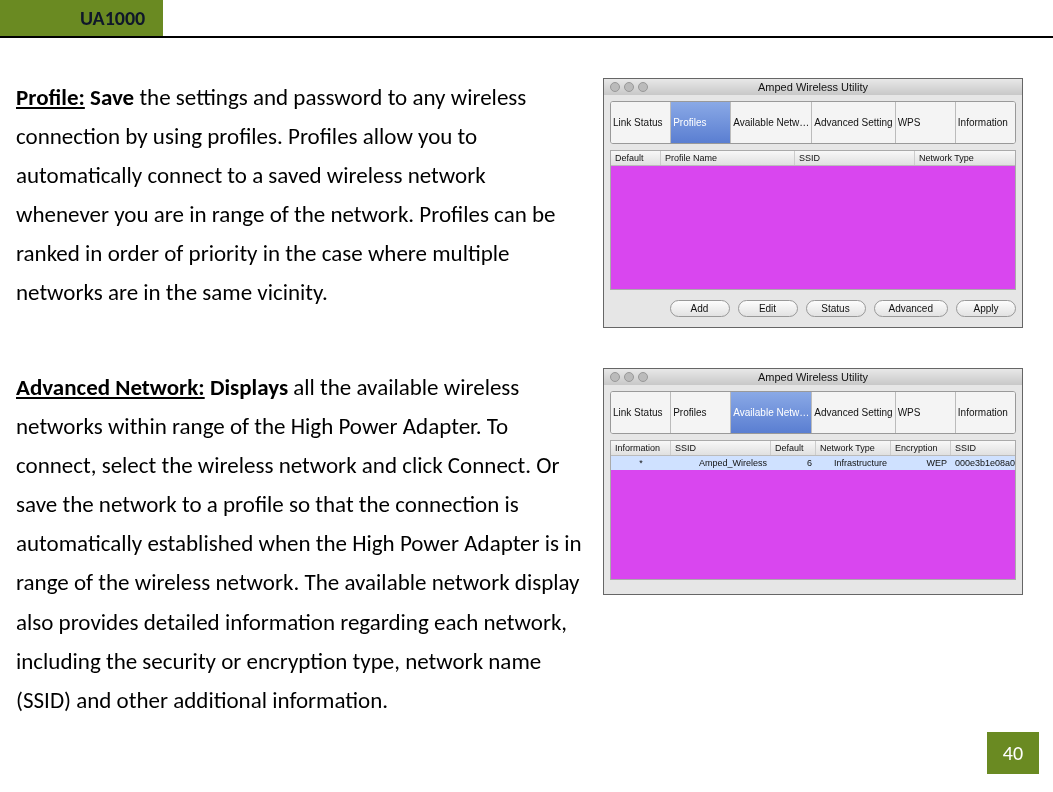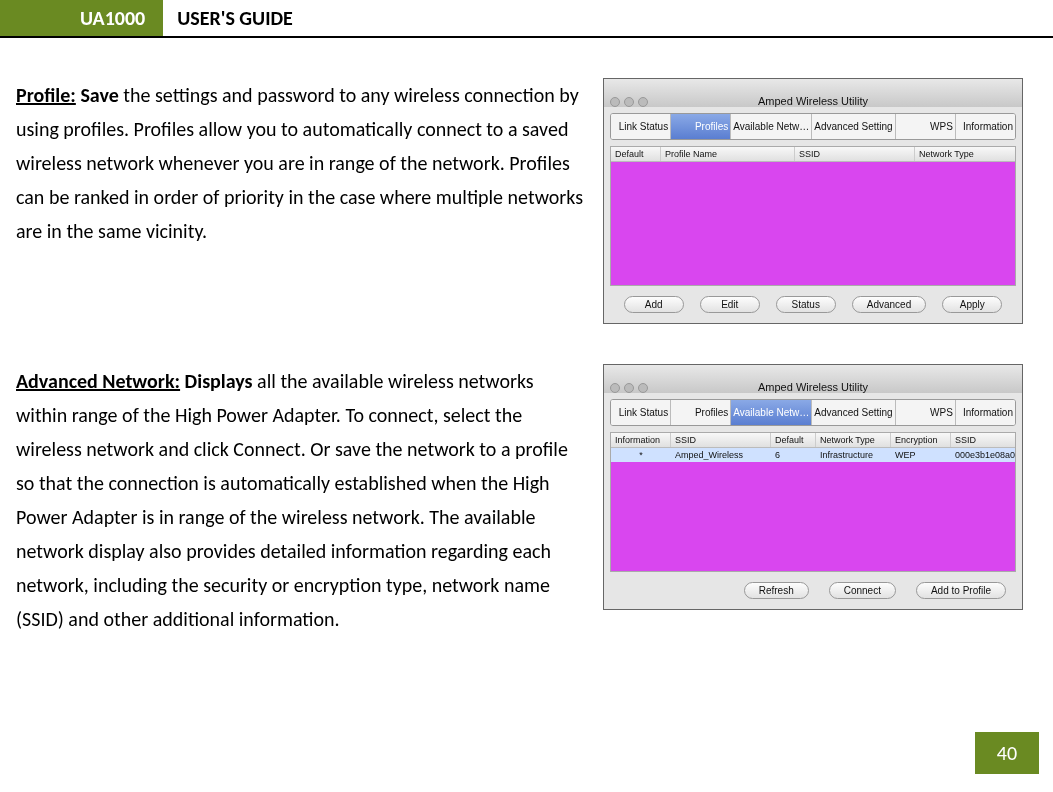--- a/index.html
+++ b/index.html
@@ -13,21 +13,21 @@
   }
   
   .header {
     display: flex;
     align-items: stretch;
     border-bottom: 2px solid #000;
     height: 38px;
   }
   .header-brand {
     background: #6a8a22;
-    color: #ffffff;
+    color: #0f172a;
     font-weight: bold;
     font-size: 20px;
     padding: 6px 18px 6px 80px;
     display: flex;
     align-items: center;
   }
   .header-title {
     font-weight: bold;
     font-size: 20px;
     padding: 6px 14px;
@@ -38,41 +38,41 @@
   .content {
     padding: 40px 30px 0 16px;
   }
   .row {
     display: flex;
     align-items: flex-start;
     margin-bottom: 40px;
   }
   .text-col {
     flex: 1;
-    font-size: 20px;
+    font-size: 23px;
     line-height: 1.7;
     color: #000;
     padding-right: 20px;
   }
   .text-col .heading { font-weight: bold; text-decoration: underline; }
   .text-col .leadword { font-weight: bold; }
   
   .shot {
     width: 420px;
     border: 1px solid #666;
     background: #d9d9d9;
     font-family: "Lucida Grande", Arial, sans-serif;
     font-size: 10px;
     color: #111;
   }
   .shot-titlebar {
     background: linear-gradient(#e8e8e8, #c8c8c8);
-    height: 28px;
-    display: flex;
-    align-items: flex-end;
+    height: 16px;
+    display: flex;
+    align-items: center;
     padding: 0 6px;
     position: relative;
   }
   .traffic { display: flex; gap: 4px; }
   .traffic span { width: 10px; height: 10px; border-radius: 50%; background: #bbb; border:1px solid #999; }
   .shot-title {
     position: absolute;
     left: 0; right: 0;
     text-align: center;
     font-size: 11px;
@@ -84,22 +84,22 @@
   .tabbar {
     display: flex;
     background: #fff;
     border: 1px solid #999;
     border-radius: 3px;
     overflow: hidden;
     margin-bottom: 6px;
   }
   .tabbar .tab {
     flex: 1;
-    text-align: right;
-    padding: 7px 2px;
+    text-align: left;
+    padding: 15px 2px;
     font-size: 10px;
     border-right: 1px solid #bbb;
     background: #f4f4f4;
     white-space: nowrap;
   }
   .tabbar .tab:last-child { border-right: none; }
   .tabbar .tab.active {
     background: linear-gradient(#8aa9e6, #5a7ed1);
     color: #fff;
   }
@@ -125,62 +125,62 @@
   .list-head .col:last-child { border-right: none; }
   .list-row {
     display: flex;
     font-size: 9px;
     background: #cfe1ff;
   }
   .list-row .col {
     padding: 2px 4px;
     white-space: nowrap;
     overflow: hidden;
+    text-align: right;
   }
   .btnrow {
     display: flex;
-    gap: 16px;
-    justify-content: center;
+    gap: 8px;
+    justify-content: flex-end;
     padding: 2px 0 4px;
   }
   .btnrow.right { justify-content: flex-end; gap: 20px; padding-right:10px;}
   .macbtn {
     background: linear-gradient(#fdfdfd,#e2e2e2);
     border: 1px solid #999;
     border-radius: 10px;
     padding: 2px 14px;
     font-size: 10px;
     min-width: 60px;
     text-align: center;
   }
   
   .pagenum {
     position: absolute;
     right: 14px;
     bottom: 18px;
     background: #6a8a22;
     color: #fff;
-    width: 64px;
+    width: 52px;
     height: 42px;
     display: flex;
     align-items: center;
     justify-content: center;
     font-size: 20px;
   }
   
   .pcol1{width:50px}.pcol2{flex:1}.pcol3{width:120px}.pcol4{width:100px}
   
   .acol1{width:60px}.acol2{width:100px}.acol3{width:45px}.acol4{width:75px}.acol5{width:60px}.acol6{flex:1}
 </style>
 </head>
 <body>
 
 <div class="header">
   <div class="header-brand">UA1000</div>
-  <div class="header-title">USER'S GUIDE</div>
 </div>
 
 <div class="content">
 
   <div class="row">
     <div class="text-col">
       <span class="heading">Profile:</span>
       <span> </span>
       <span class="leadword">Save</span><span> the settings and password to any wireless connection by using profiles. Profiles allow you to automatically connect to a saved wireless network whenever you are in range of the network. Profiles can be ranked in order of priority in the case where multiple networks are in the same vicinity.</span>
     </div>
@@ -258,24 +258,19 @@
           </div>
           <div class="list-row">
             <div class="col acol1" style="text-align:center">*</div>
             <div class="col acol2">Amped_Wireless</div>
             <div class="col acol3">6</div>
             <div class="col acol4">Infrastructure</div>
             <div class="col acol5">WEP</div>
             <div class="col acol6">000e3b1e08a0</div>
           </div>
         </div>
-        <div class="btnrow right">
-          <div class="macbtn">Refresh</div>
-          <div class="macbtn">Connect</div>
-          <div class="macbtn">Add to Profile</div>
-        </div>
       </div>
     </div>
   </div>
 
 </div>
 
 <div class="pagenum">40</div>
 
 </body></html>

